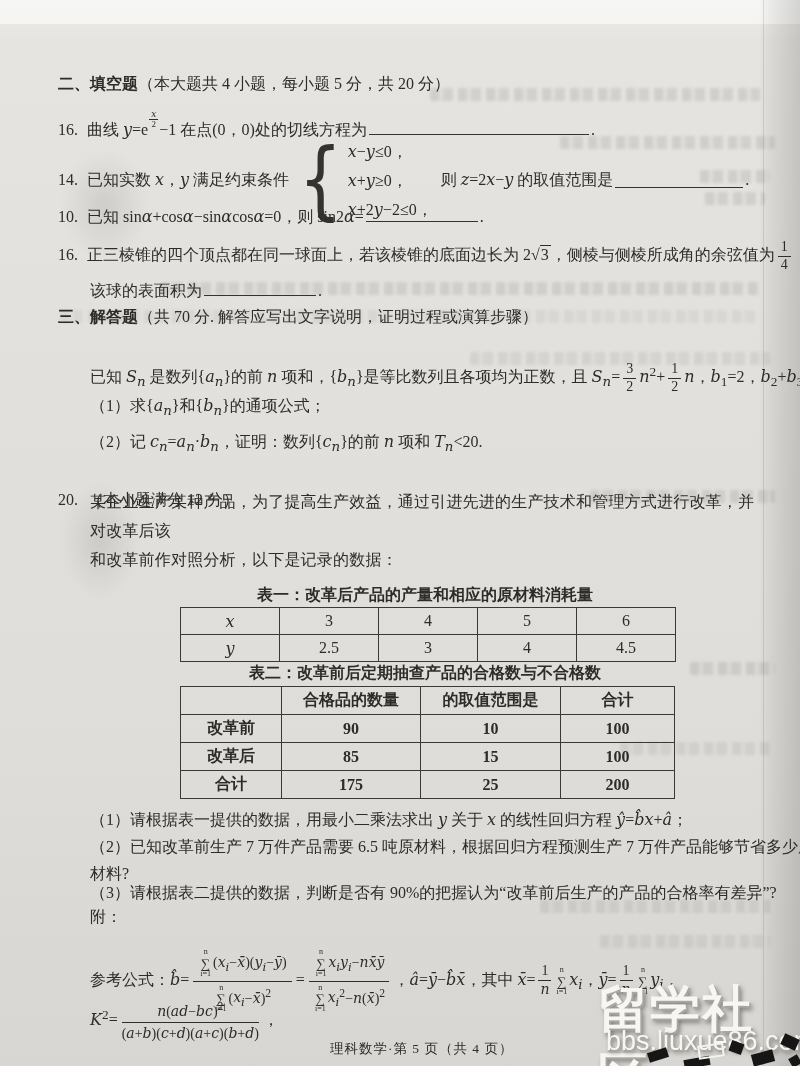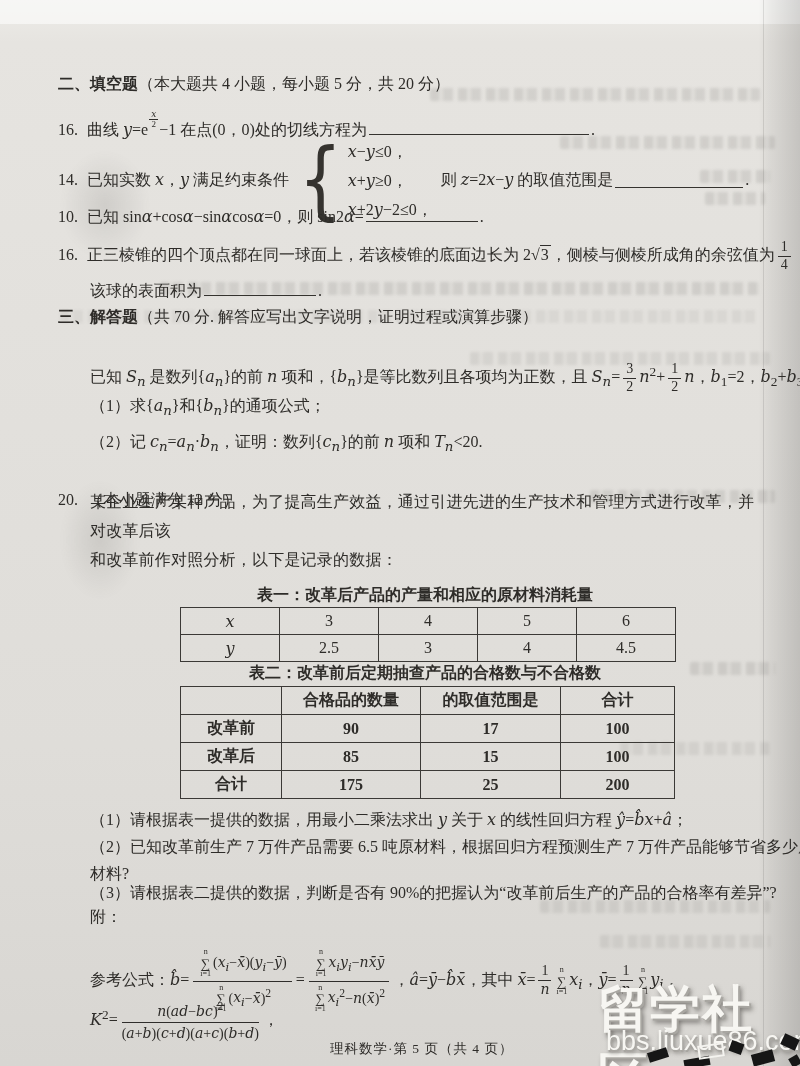--- a/index.html
+++ b/index.html
@@ -171,21 +171,21 @@
       <tbody>
           <tr>
         <td style="width:100px;"></td>
         <td style="width:138px;">合格品的数量</td>
         <td style="width:139px;">的取值范围是</td>
         <td style="width:113px;">合计</td>
       </tr>
       <tr>
         <td>改革前</td>
         <td>90</td>
-        <td>17</td>
+        <td>10</td>
         <td>100</td>
       </tr>
       <tr>
         <td>改革后</td>
         <td>85</td>
         <td>15</td>
         <td>100</td>
       </tr>
       <tr>
         <td>合计</td>

